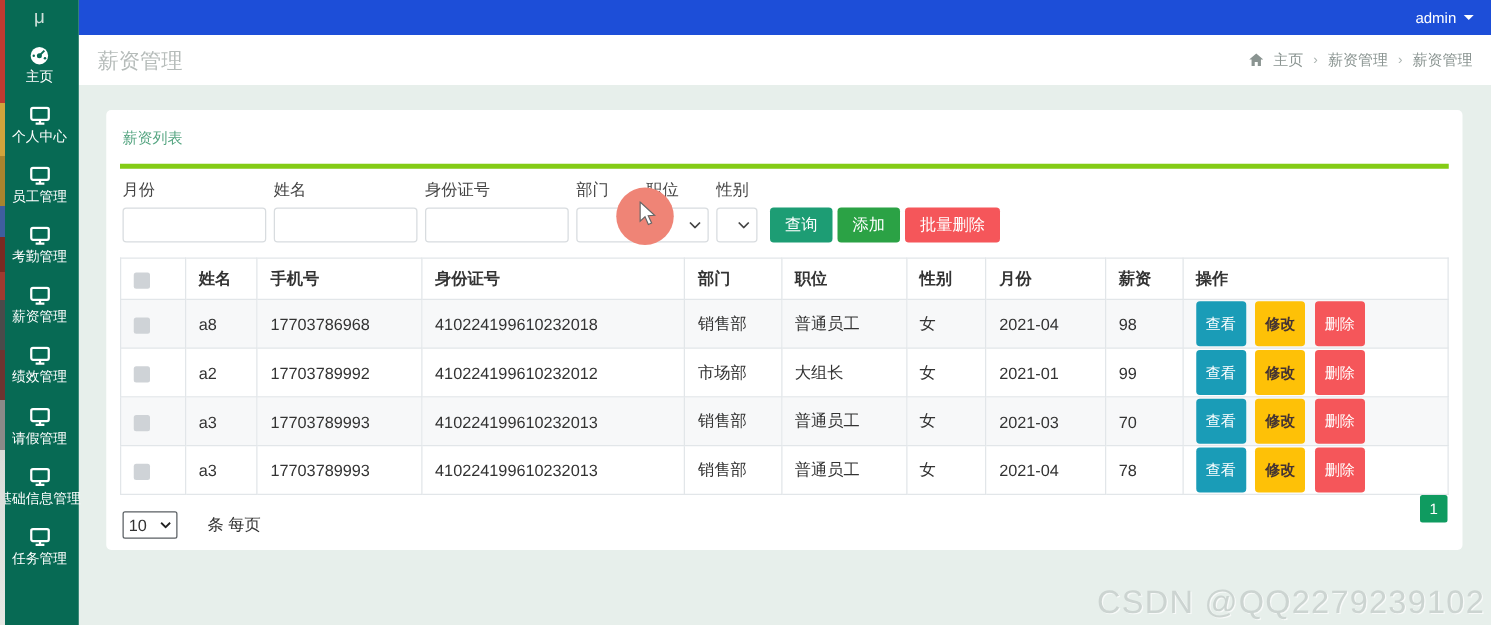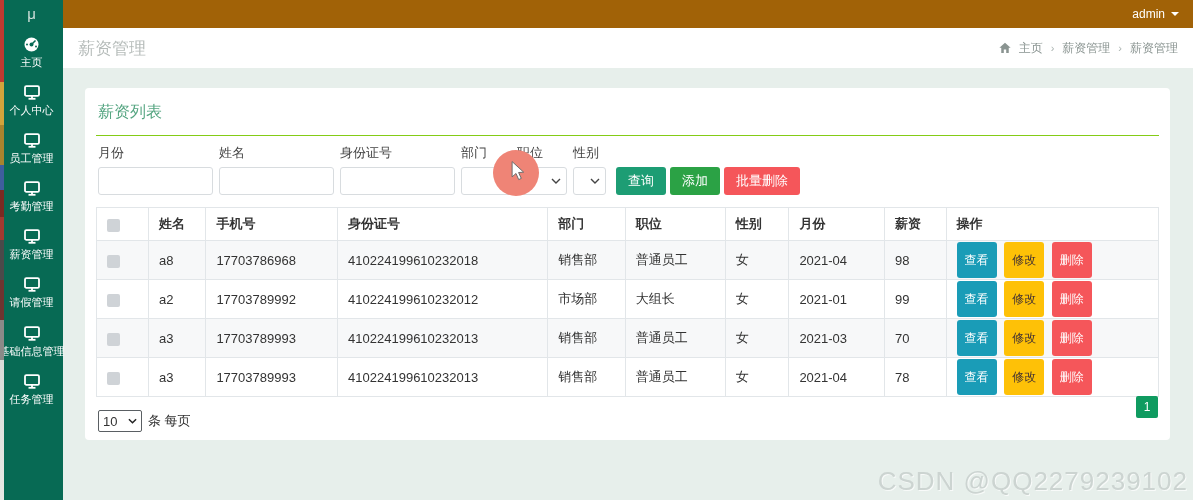--- a/index.html
+++ b/index.html
@@ -17,34 +17,34 @@
 
   
   .sidebar { position:absolute; left:0; top:0; width:63px; height:500px; background:#076a54; z-index:20; }
   .logo { height:28px; line-height:28px; text-align:center; color:#cfe0da; font-size:15px; }
   .nav-item { display:flex; flex-direction:column; align-items:center; gap:4px; padding:9px 0 8px; color:#fff; cursor:pointer; }
   .nav-label { font-size:11px; white-space:nowrap; line-height:1.1; }
   .nav-icon { display:block; height:15px; }
 
   
   .main { position:absolute; left:63px; top:0; right:0; height:500px; }
-  .topbar { height:28px; background:#a16207; display:flex; justify-content:flex-end; align-items:center; padding:0 14px; }
+  .topbar { height:28px; background:#1d4ed8; display:flex; justify-content:flex-end; align-items:center; padding:0 14px; }
   .user-menu { color:#fff; font-size:12px; display:flex; align-items:center; gap:6px; cursor:pointer; }
   .caret-down { width:0; height:0; border-left:4px solid transparent; border-right:4px solid transparent; border-top:4px solid #fff; }
 
   .page-header { height:40px; background:#fff; display:flex; align-items:center; justify-content:space-between; padding:0 15px; }
   .page-title { font-size:17px; font-weight:normal; color:#b6bcba; }
   .breadcrumb { display:flex; align-items:center; gap:8px; font-size:12px; color:#8a9491; }
   .crumb { cursor:pointer; }
   .crumb-sep { color:#aab3b0; font-size:11px; }
   .home-icon svg { display:block; }
 
   .content { position:absolute; left:0; right:0; top:68px; bottom:0; background:#e7efeb; padding:20px 23px 0 22px; }
   .panel { position:relative; background:#fff; border-radius:4px; height:352px; padding:14px 11px 0; }
-  .panel-title { font-size:16px; font-weight:normal; color:#55a581; padding:0 2px 12px; border-bottom:1px solid #84cc16; }
+  .panel-title { font-size:12px; font-weight:normal; color:#55a581; padding:0 2px 12px; border-bottom:4px solid #84cc16; }
 
   
   .filters { display:flex; align-items:flex-end; gap:6px; padding:8px 2px 12px; }
   .filter-group { display:flex; flex-direction:column; gap:5px; }
   .filter-group label { font-size:13px; color:#444; }
   .text-input { width:115px; height:28px; border:1px solid #d8dcdf; border-radius:3px; padding:0 8px; font-size:13px; color:#333; background:#fff; }
   .select-box { position:relative; height:28px; border:1px solid #d8dcdf; border-radius:3px; background:#fff;
     display:flex; align-items:center; justify-content:flex-end; padding-right:5px; cursor:pointer; }
   .select-box.w50 { width:50px; } .select-box.w33 { width:33px; }
   .chev svg { display:block; }
@@ -56,25 +56,25 @@
 
   
   table { width:100%; border-collapse:collapse; font-size:13px; color:#333; table-layout:fixed; }
   th,td { border:1px solid #e2e6e9; padding:0 10px; text-align:left; overflow:hidden; white-space:nowrap; }
   thead th { height:33px; font-weight:bold; background:#fff; }
   tbody td { height:39px; }
   tbody tr:nth-child(odd) { background:#f7f8f9; }
   .cb { display:inline-block; width:13px; height:13px; background:#cfd3d7; border-radius:2px; vertical-align:middle; cursor:pointer; }
   .abtn { height:36px; border:none; border-radius:3px; font-size:12px; color:#fff; padding:0 8px; margin-right:4px; cursor:pointer; }
   .abtn-view { background:#1a9cb7; }
-  .abtn-edit { background:#fec107; color:#433; }
+  .abtn-edit { background:#fec107; color:#433;font-weight:bold; }
   .abtn-del { background:#f5565a; }
 
   
-  .per-page { display:flex; align-items:center; gap:6px; margin-top:13px; padding-left:2px; font-size:13px; color:#333; }
+  .per-page { display:flex; align-items:center; gap:24px; margin-top:13px; padding-left:2px; font-size:13px; color:#333; }
   .pp-select { position:relative; width:44px; height:22px; border:1px solid #5a5f63; border-radius:2px; background:#fff;
     display:flex; align-items:center; padding:0 4px; justify-content:space-between; font-size:13px; cursor:pointer; }
   .page-btn { position:absolute; right:12px; bottom:22px; width:22px; height:22px; background:#0f9b60; color:#fff;
     border:none; border-radius:2px; font-size:12px; cursor:pointer; }
 
   
   .cursor { position:absolute; left:493px; top:150px; width:46px; height:46px; border-radius:50%;
     background:#ef8476; z-index:50; pointer-events:none; }
   .cursor svg { position:absolute; left:17px; top:11px; }
 
@@ -135,20 +135,30 @@
       </div>
       <div class="nav-item">
         <span class="nav-icon">
           <svg width="18" height="15" viewBox="0 0 18 15">
               <rect x="2" y="1.2" width="14" height="9.6" rx="1.4" fill="none" stroke="#fff" stroke-width="1.8"></rect>
               <line x1="9" y1="10.8" x2="9" y2="13.4" stroke="#fff" stroke-width="1.8"></line>
               <line x1="5.5" y1="13.8" x2="12.5" y2="13.8" stroke="#fff" stroke-width="1.8"></line>
             </svg>
         </span>
         <span class="nav-label">薪资管理</span>
+      </div>
+      <div class="nav-item">
+        <span class="nav-icon">
+          <svg width="18" height="15" viewBox="0 0 18 15">
+              <rect x="2" y="1.2" width="14" height="9.6" rx="1.4" fill="none" stroke="#fff" stroke-width="1.8"></rect>
+              <line x1="9" y1="10.8" x2="9" y2="13.4" stroke="#fff" stroke-width="1.8"></line>
+              <line x1="5.5" y1="13.8" x2="12.5" y2="13.8" stroke="#fff" stroke-width="1.8"></line>
+            </svg>
+        </span>
+        <span class="nav-label">绩效管理</span>
       </div>
       <div class="nav-item">
         <span class="nav-icon">
           <svg width="18" height="15" viewBox="0 0 18 15">
               <rect x="2" y="1.2" width="14" height="9.6" rx="1.4" fill="none" stroke="#fff" stroke-width="1.8"></rect>
               <line x1="9" y1="10.8" x2="9" y2="13.4" stroke="#fff" stroke-width="1.8"></line>
               <line x1="5.5" y1="13.8" x2="12.5" y2="13.8" stroke="#fff" stroke-width="1.8"></line>
             </svg>
         </span>
         <span class="nav-label">请假管理</span>

